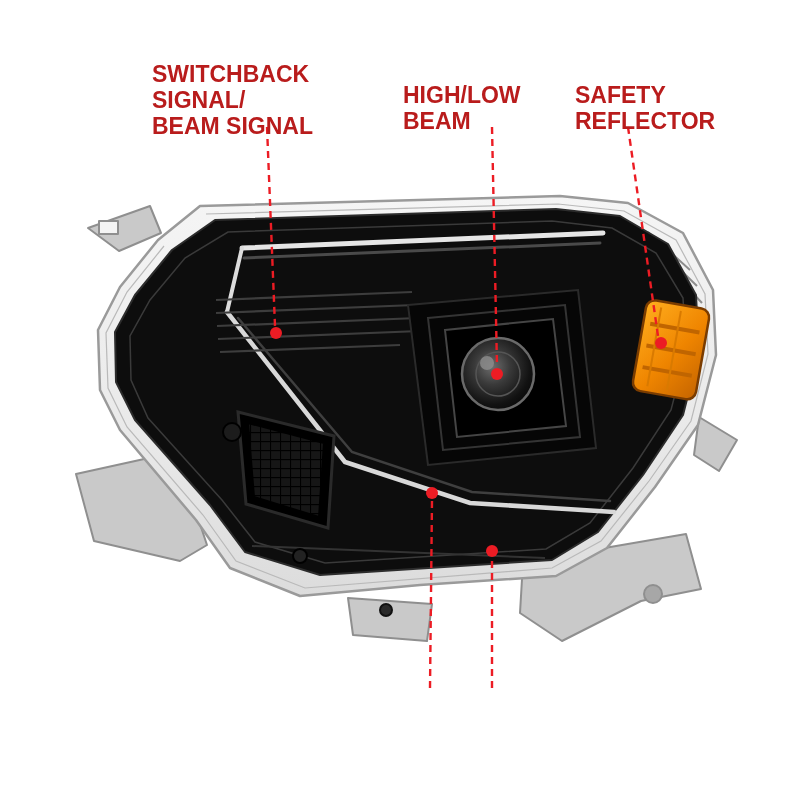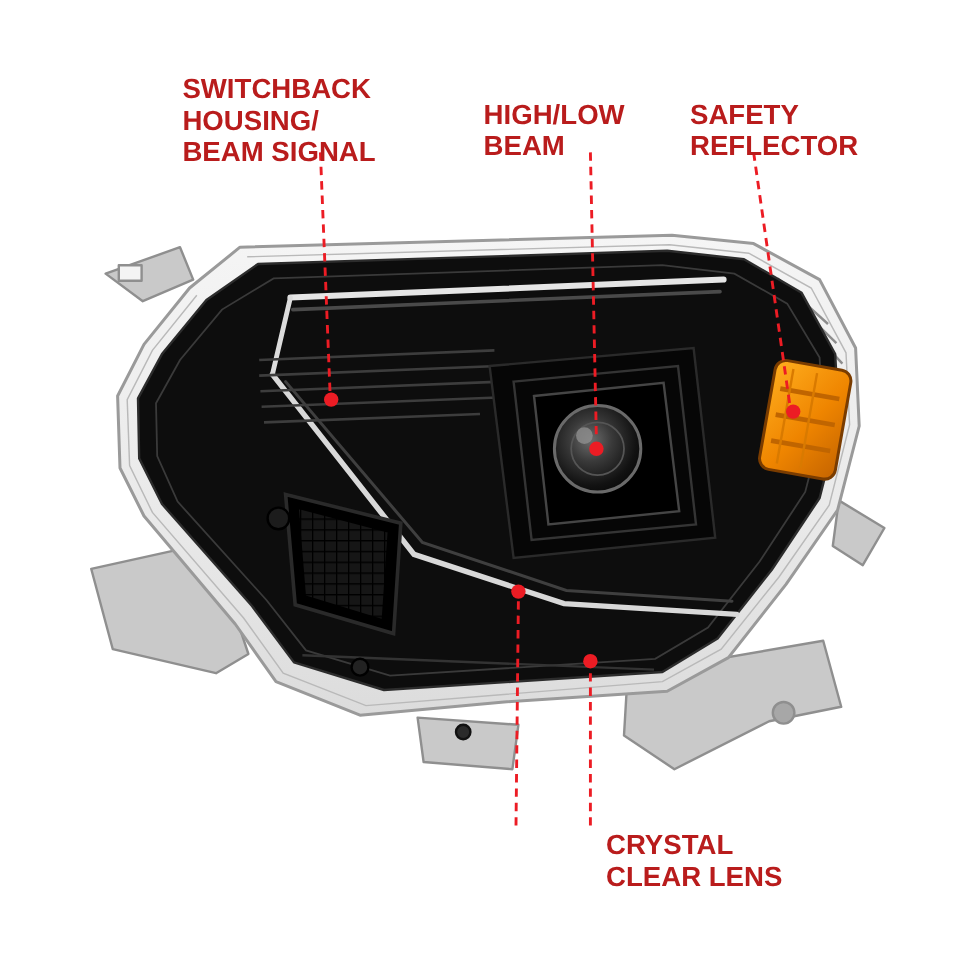--- a/index.html
+++ b/index.html
@@ -136,33 +136,29 @@
       <circle cx="276" cy="333" r="6"></circle>
       <circle cx="497" cy="374" r="6"></circle>
       <circle cx="661" cy="343" r="6"></circle>
       <circle cx="432" cy="493" r="6"></circle>
       <circle cx="492" cy="551" r="6"></circle>
     </g>
   </svg>
 
   <div class="callout-label" style="left:152px;top:62px">
     <div>SWITCHBACK</div>
-    <div>HOUSING/</div>
+    <div>SIGNAL/</div>
     <div>BEAM SIGNAL</div>
   </div>
 
   <div class="callout-label" style="left:403px;top:83px">
     <div>HIGH/LOW</div>
     <div>BEAM</div>
   </div>
 
   <div class="callout-label" style="left:575px;top:83px">
     <div>SAFETY</div>
     <div>REFLECTOR</div>
   </div>
 
 
-  <div class="callout-label" style="left:505px;top:692px">
-    <div>CRYSTAL</div>
-    <div>CLEAR LENS</div>
-  </div>
 
 </div>
 
 </body></html>

